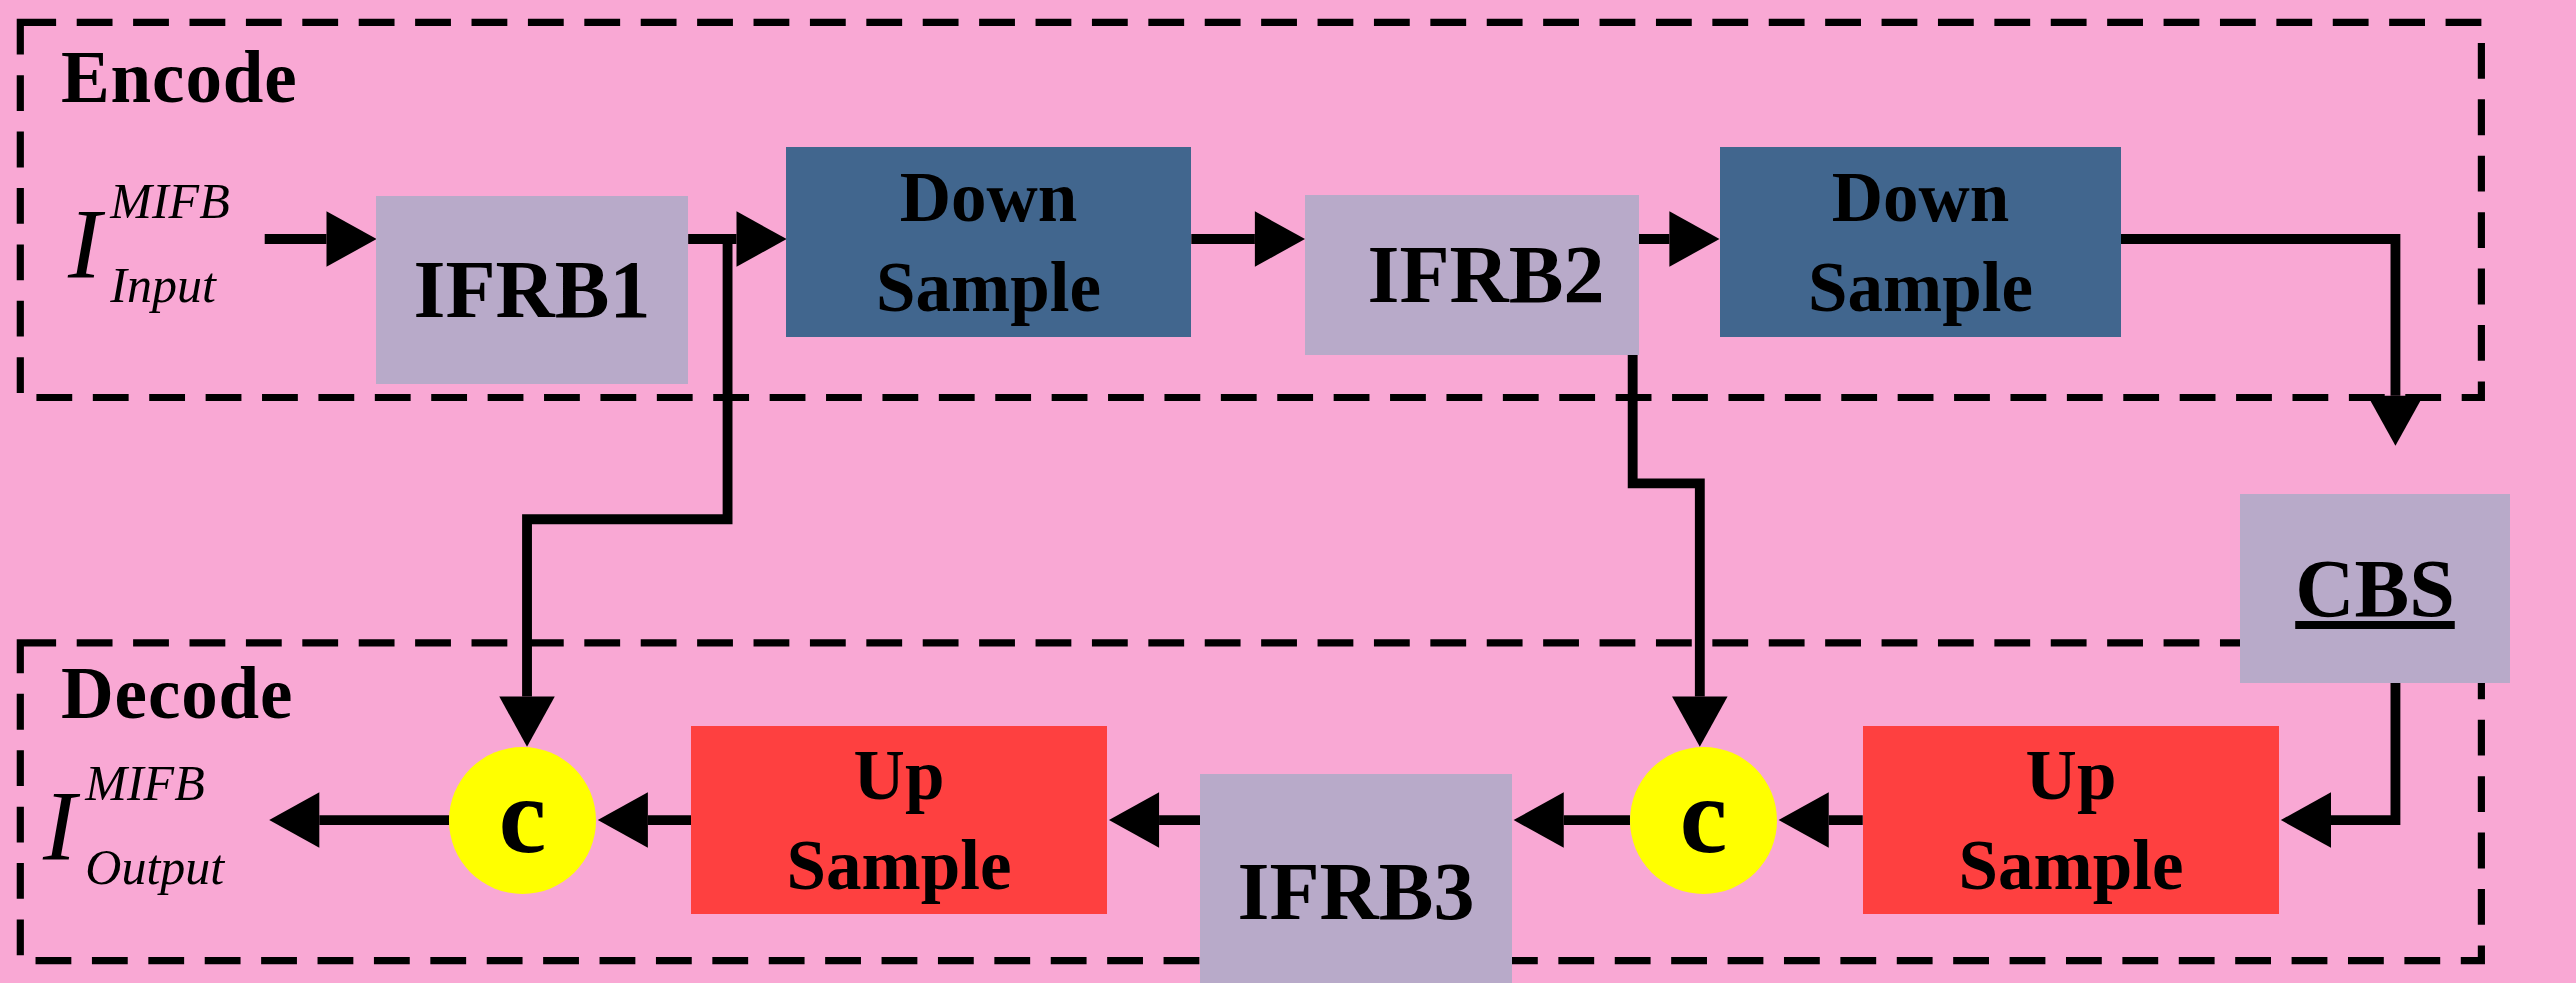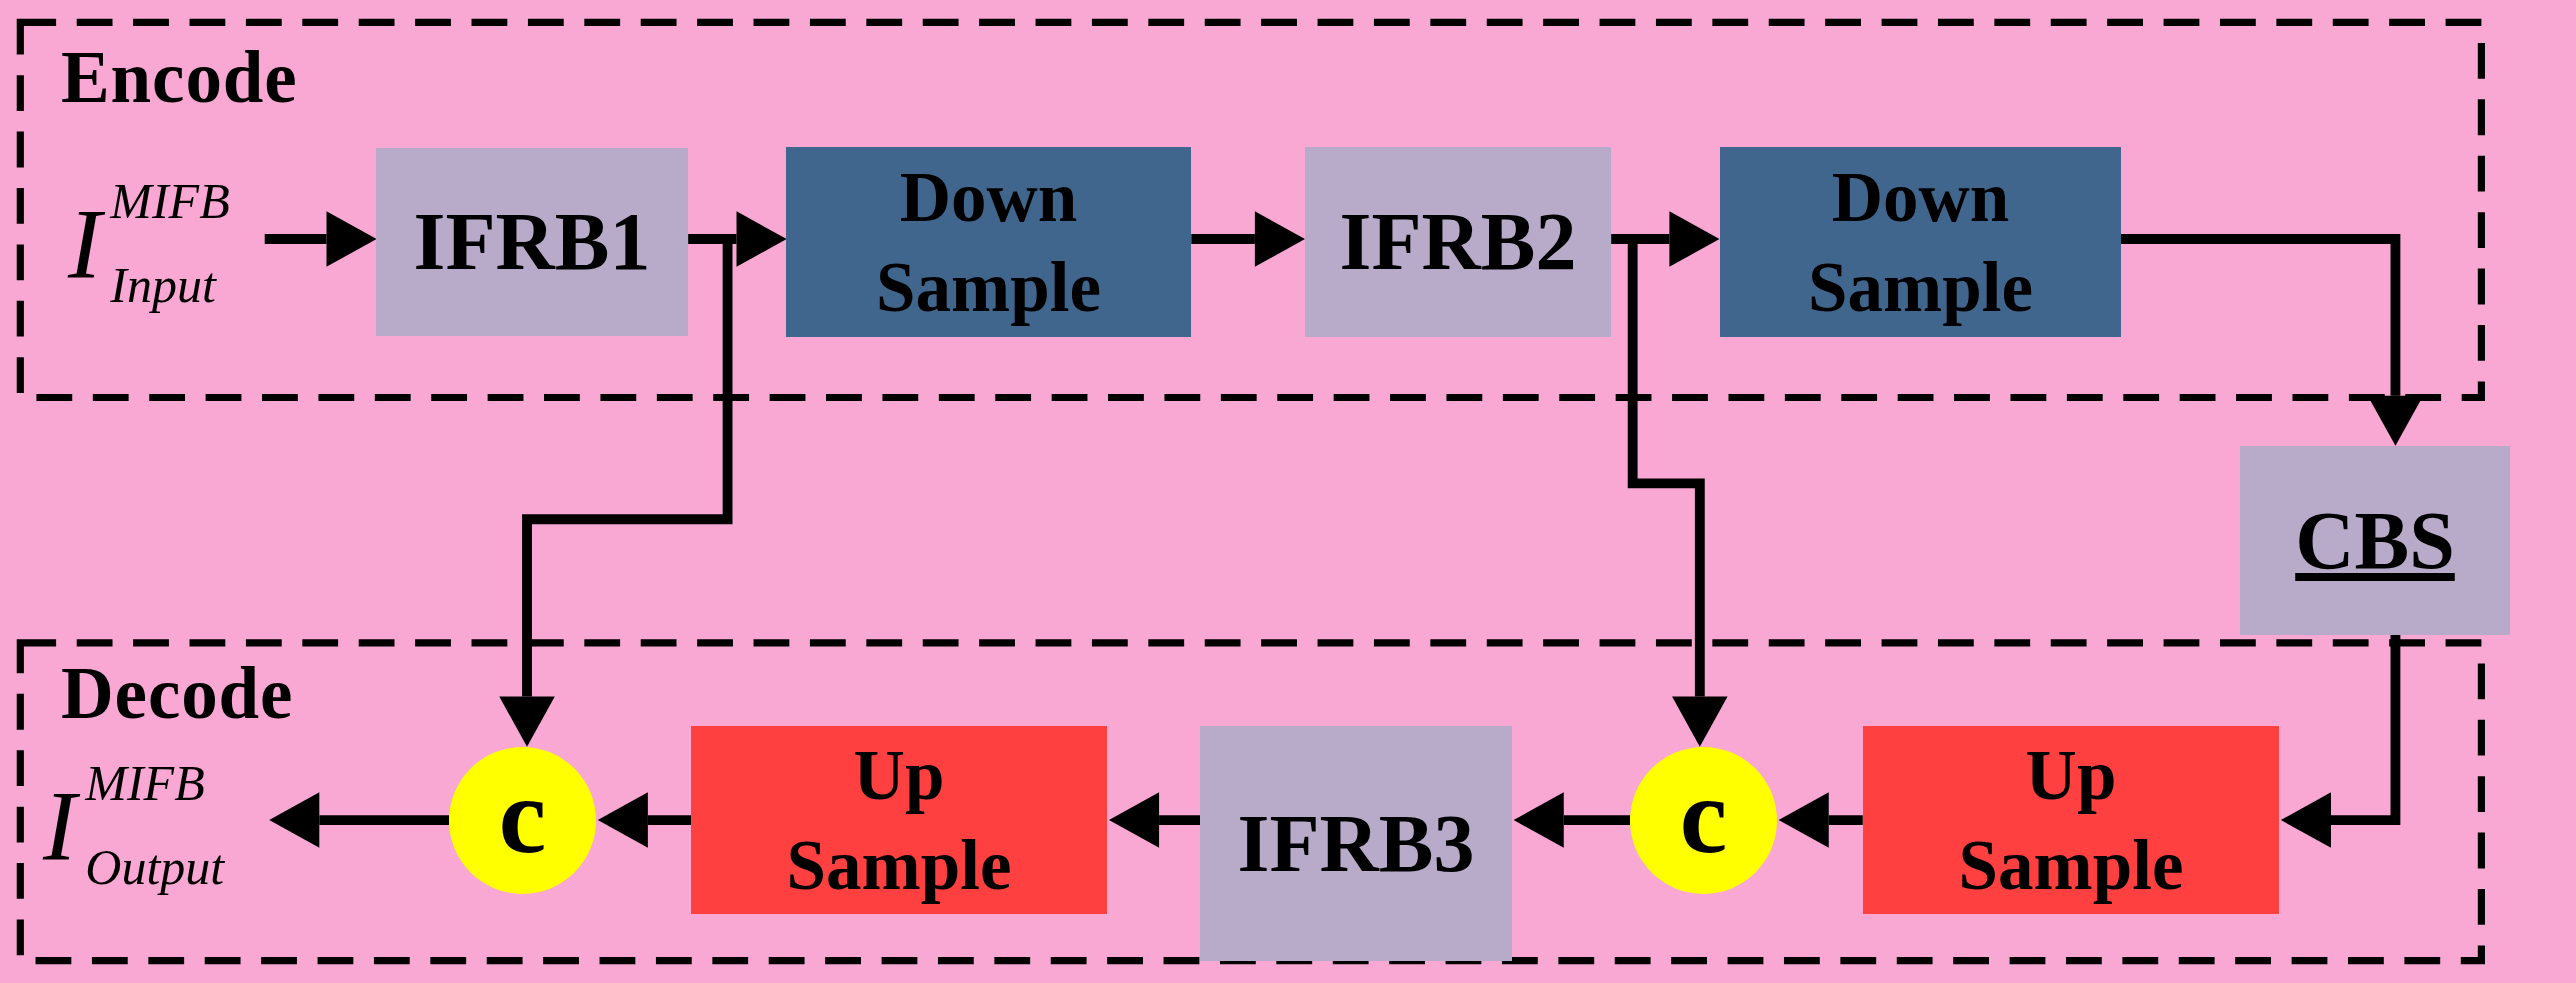--- a/index.html
+++ b/index.html
@@ -21,21 +21,21 @@
   }
   .block{
     position:absolute;
     display:flex;flex-direction:column;
     align-items:center;justify-content:center;
     text-align:center;
     font-weight:bold;
   }
   .block .line1,.block .line2{font-size:71px;line-height:90px;font-weight:bold;}
   .block .single{font-size:82px;line-height:1;font-weight:bold;}
-  .purple{background:#b8aac9;}
+  .purple{background:#b8aac9;margin-top:48px;}
   .blue{background:#41668e;}
   .red{background:#fe4040;text-align:right;}
   .concat{
     position:absolute;
     width:147px;height:147px;
     border-radius:50%;
     background:#ffff00;
     display:flex;align-items:center;justify-content:center;
     font-weight:bold;font-size:107px;line-height:1;
     padding-bottom:9px;box-sizing:border-box;
@@ -140,21 +140,21 @@
 
   <div class="block purple" style="left:376px;top:148px;width:312px;height:188px;">
     <span class="single">IFRB1</span>
   </div>
 
   <div class="block blue" style="left:786px;top:147px;width:405px;height:190px;">
     <span class="line1">Down</span>
     <span class="line2">Sample</span>
   </div>
 
-  <div class="block purple" style="left:1305px;top:147px;width:306px;height:190px;">
+  <div class="block purple" style="left:1305px;top:147px;width:306px;height:160px;padding-left:28px;">
     <span class="single">IFRB2</span>
   </div>
 
   <div class="block blue" style="left:1720px;top:147px;width:401px;height:190px;">
     <span class="line1">Down</span>
     <span class="line2">Sample</span>
   </div>
 
   <div class="block purple" style="left:2240px;top:446px;width:270px;height:189px;text-decoration:underline;">
     <span class="single">CBS</span>

